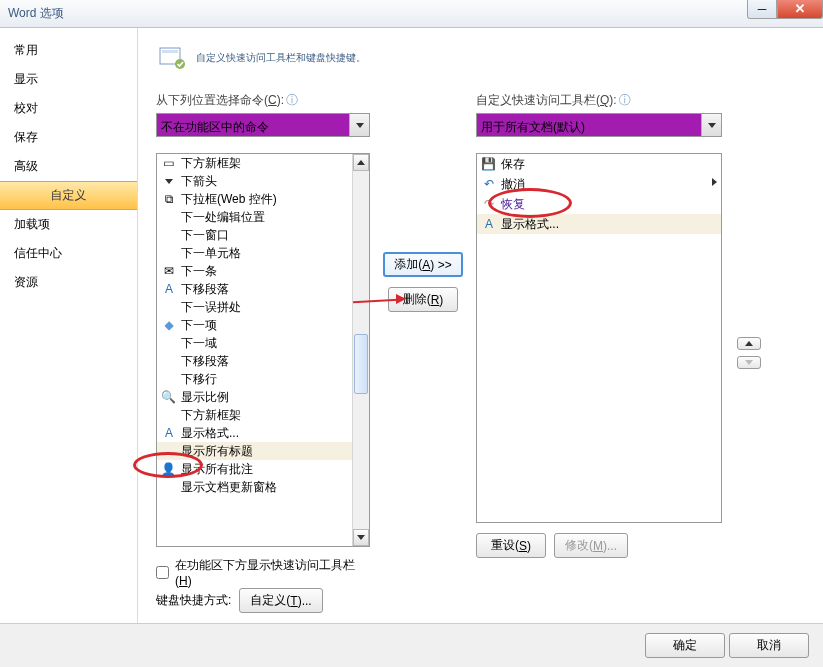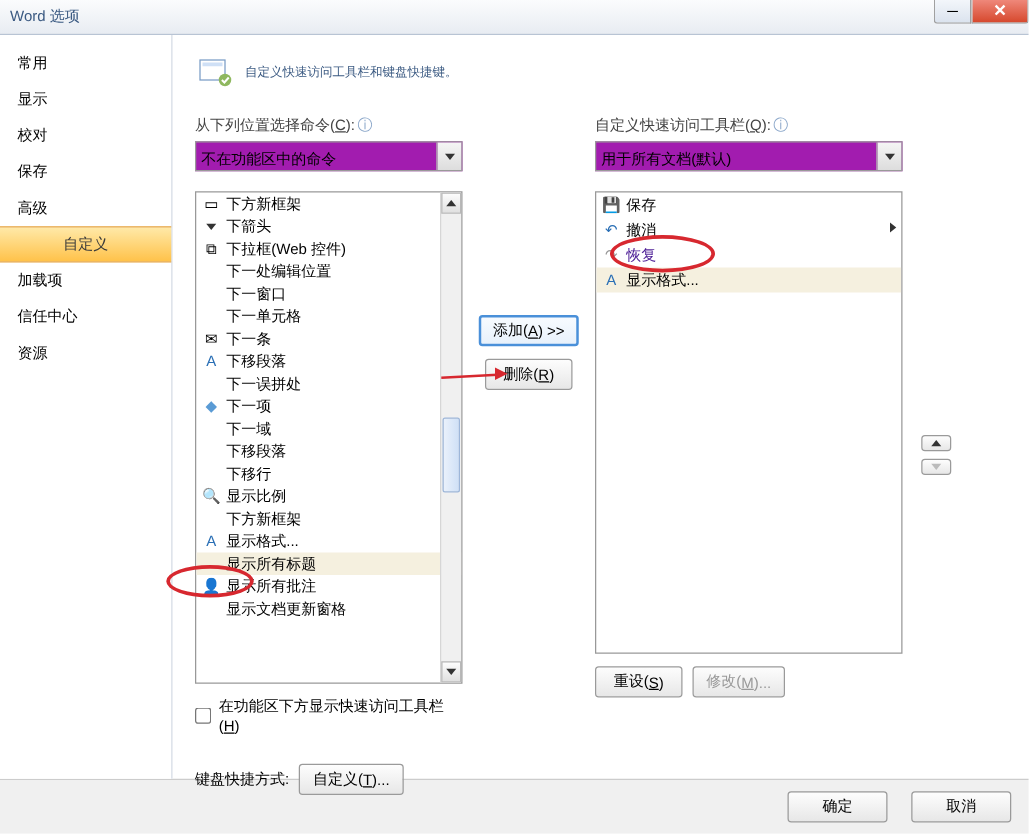--- a/index.html
+++ b/index.html
@@ -50,27 +50,27 @@
 .sb-btn:last-child { position:absolute; bottom:0; left:0; right:0; }
 .sb-thumb { position:absolute; left:1px; right:1px; top:180px; height:60px; background: linear-gradient(to right,#eaf1fb,#cfe0f6); border:1px solid #9db6d9; border-radius:2px; }
 
 .btn { display: inline-flex; align-items: center; justify-content: center; padding: 3px 10px; background: linear-gradient(to bottom,#fdfdfd,#e7e7e7); border: 1px solid #9a9a9a; border-radius: 3px; cursor: pointer; min-width: 70px; }
 .btn.focus { border: 2px solid #4a90d9; padding: 2px 9px; background: linear-gradient(to bottom,#f7fbff,#e8f1fb); }
 .btn.small { min-width: 24px; padding: 3px 6px; }
 .btn.disabled { color: #999; }
 
 .bottom-row { margin-top: 10px; display: flex; align-items: center; }
 .bottom-row input[type=checkbox] { margin-right: 6px; }
-.kbd-row { margin-top: 23px; display:flex; align-items:center; gap: 8px; }
+.kbd-row { margin-top: 0; display:flex; align-items:center; gap: 8px; }
 
 .ellipse { position: absolute; border: 3px solid #d7282f; border-radius: 50%; pointer-events: none; }
 .arrow-line { position: absolute; height: 2px; background: #d7282f; pointer-events: none; }
 .arrow-head { position:absolute; width:0; height:0; border-top:5px solid transparent; border-bottom:5px solid transparent; border-left:10px solid #d7282f; pointer-events:none; }
 
-.footer { height: 43px; background: #f0f0f0; display: flex; align-items: center; justify-content: flex-end; padding-right: 14px; gap: 19px; }
+.footer { height: 43px; background: #f0f0f0; display: flex; align-items: center; justify-content: flex-end; padding-right: 14px; gap: 4px; }
 
 .right-list .li-row { height: 20px; }
 .right-expand { position:absolute; right:18px; top:60px; }
 </style>
 </head>
 <body>
 
 <div class="titlebar">
   <span class="title">Word 选项</span>
   <div class="window-controls">

